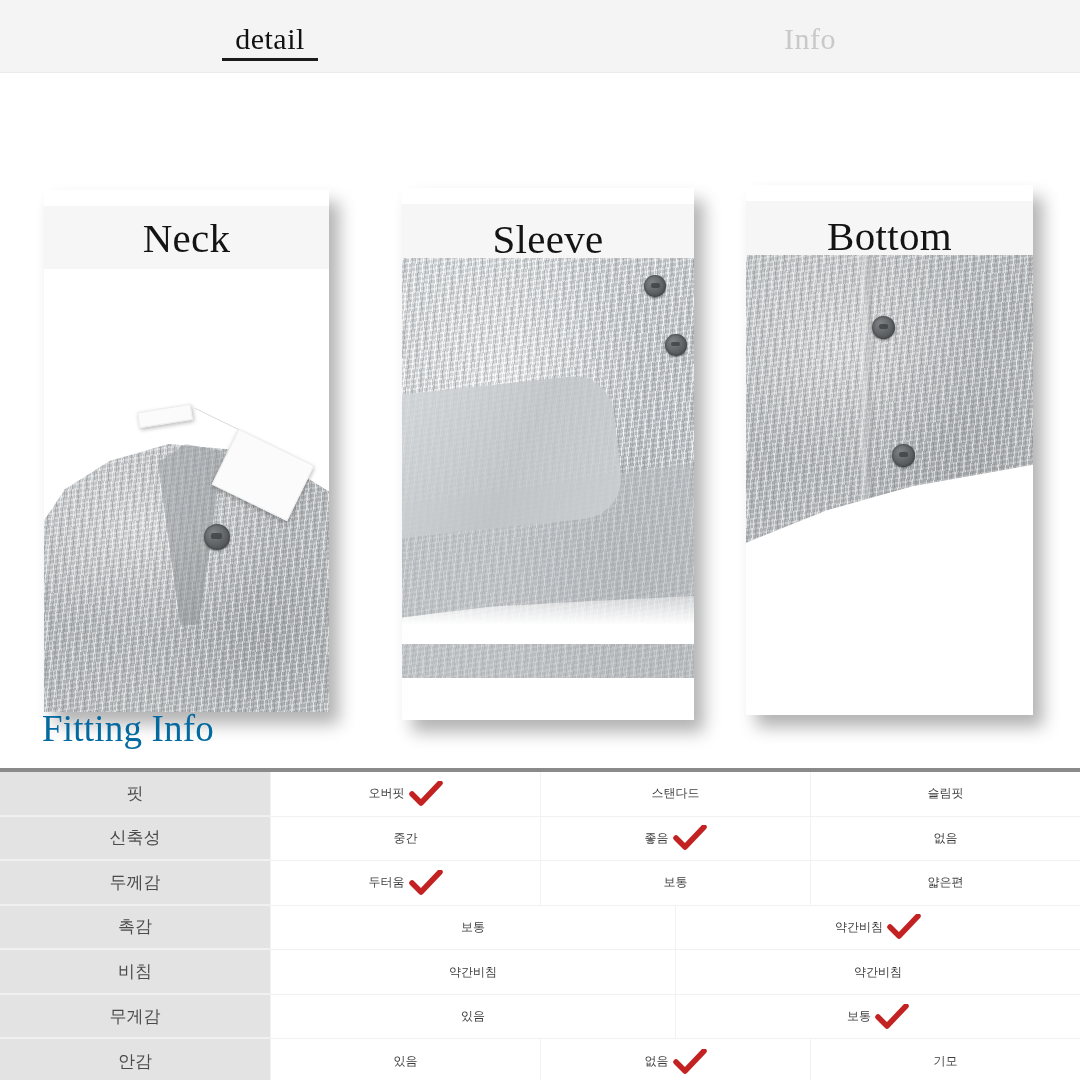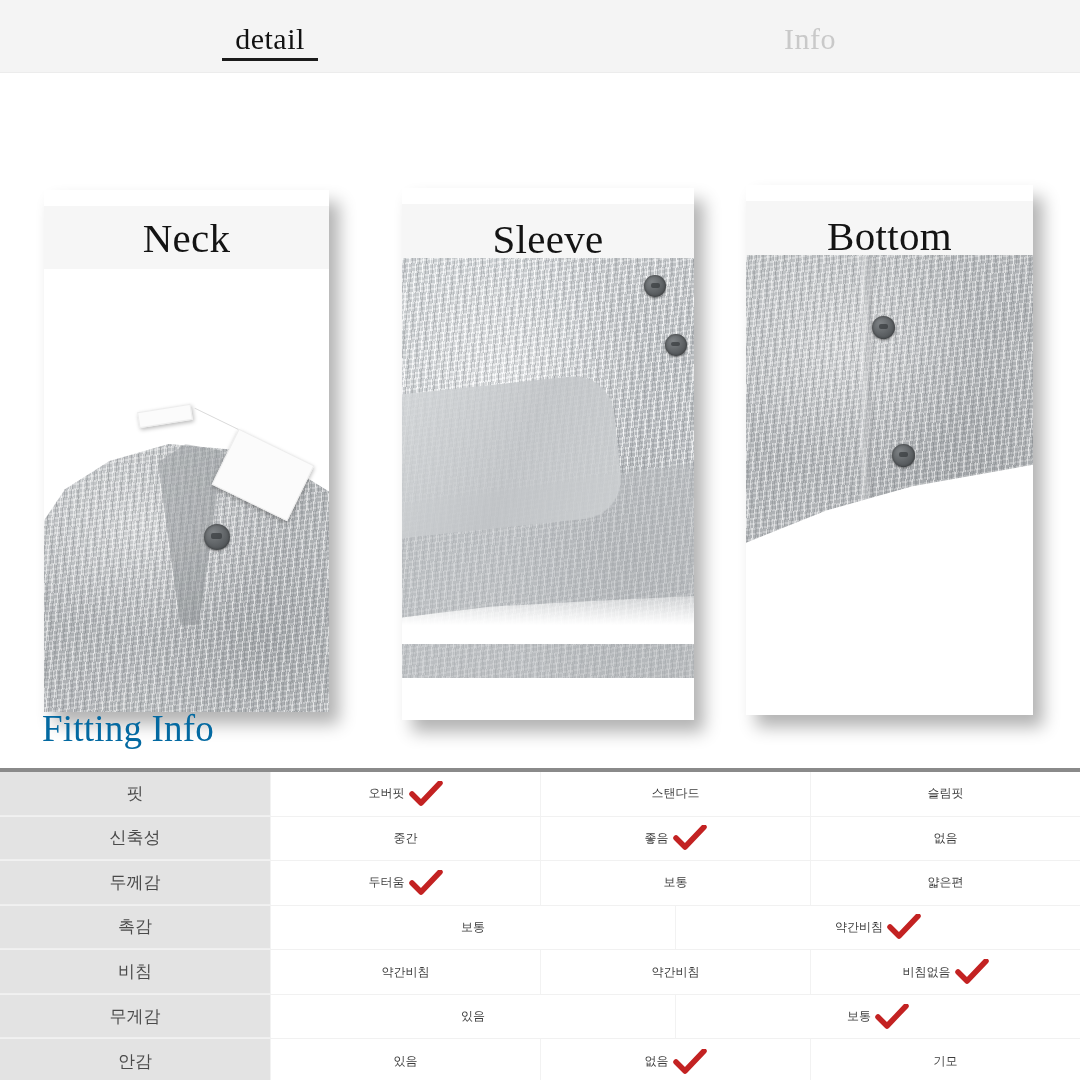--- a/index.html
+++ b/index.html
@@ -356,30 +356,20 @@
       <div class="tcell">
         <span class="cellwrap">
           <span>약간비침</span>
         </span>
       </div>
       <div class="tcell">
         <span class="cellwrap">
           <span>약간비침</span>
         </span>
       </div>
-      <div class="tcell">
-        <span class="cellwrap">
-          <span>비침없음</span>
-          <span class="check">
-            <svg viewBox="0 0 34 26">
-              <path d="M3 13 L12 22 L31 2" fill="none" stroke="#c32222" stroke-width="5.5" stroke-linecap="round" stroke-linejoin="round"></path>
-            </svg>
-          </span>
-        </span>
-      </div>
     </div>
     <div class="trow">
       <div class="tlabel">무게감</div>
       <div class="tcell">
         <span class="cellwrap">
           <span>있음</span>
         </span>
       </div>
       <div class="tcell">
         <span class="cellwrap">

